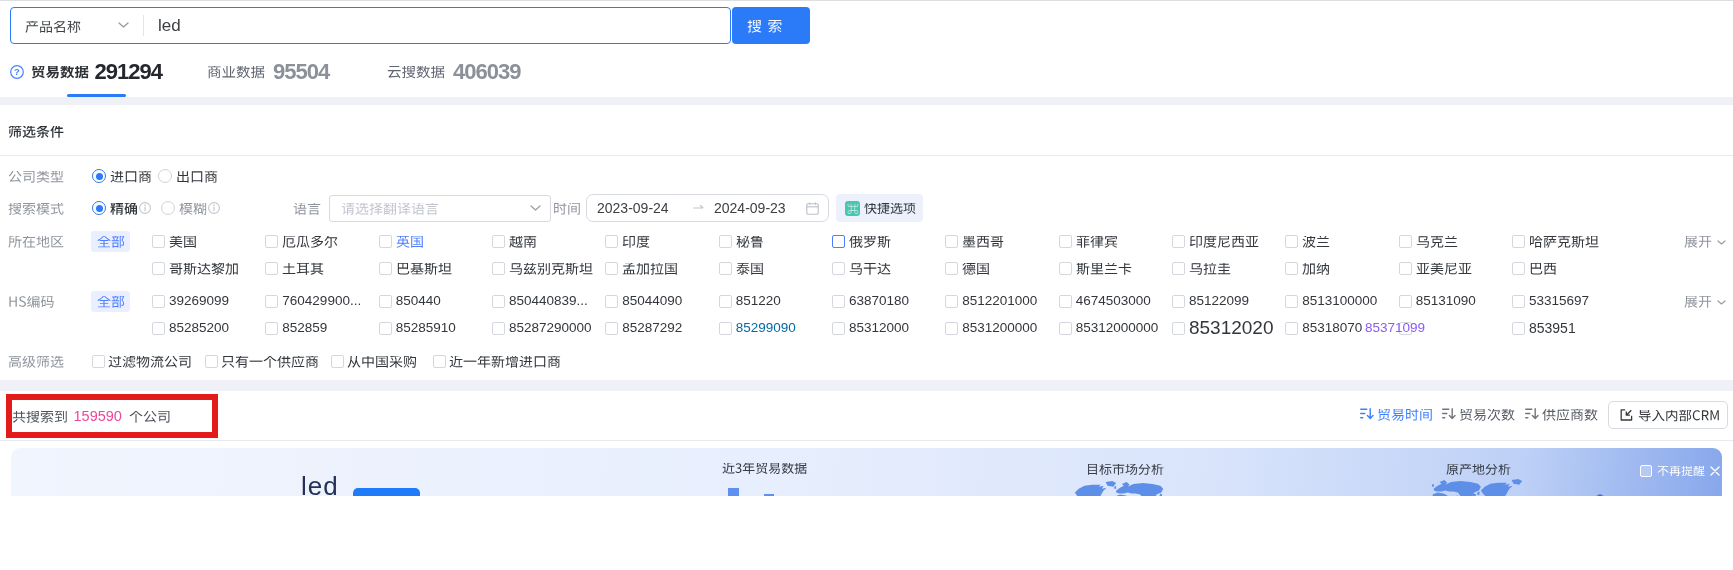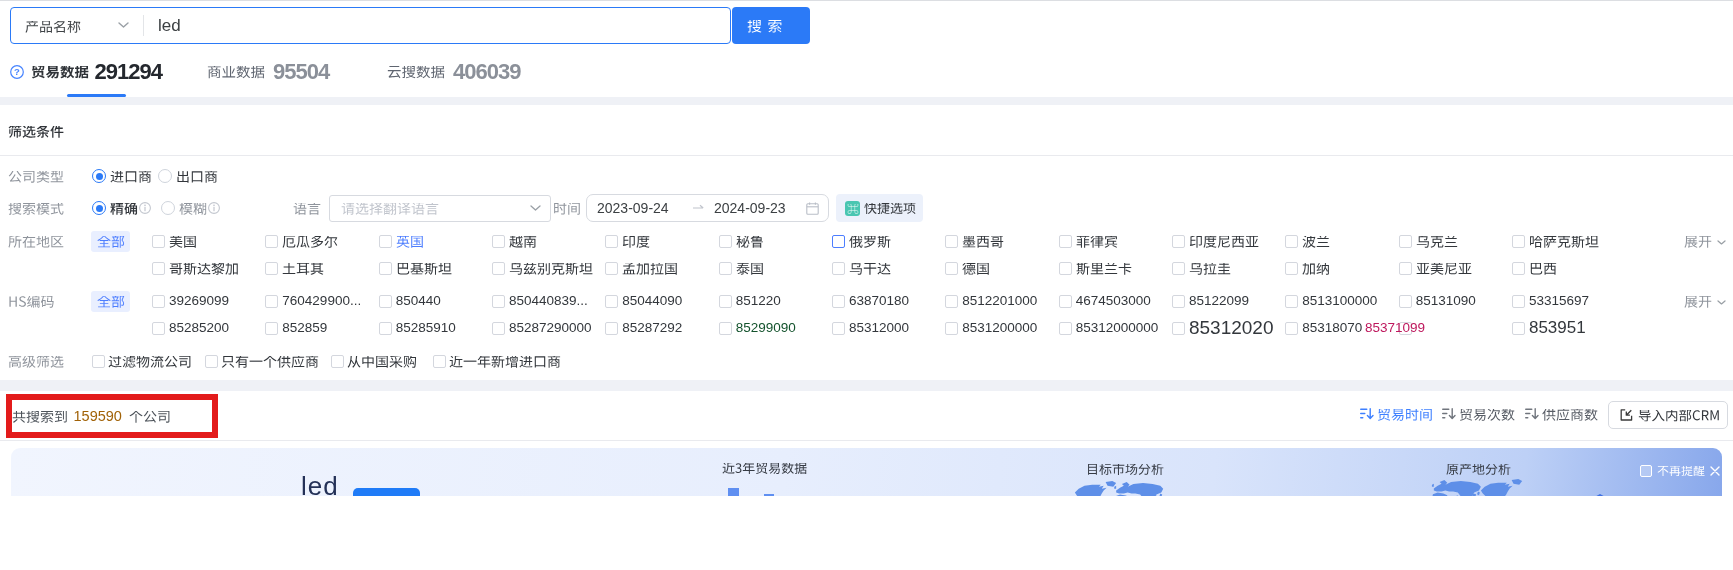--- a/index.html
+++ b/index.html
@@ -864,35 +864,35 @@
 <div style="position:absolute;left:169.0px;top:318.0px;font-family:'Liberation Sans',sans-serif;font-size:13.5px;font-weight:400;color:#33373c;line-height:20px;letter-spacing:normal;text-align:left;white-space:nowrap">85285200</div>
 <div style="position:absolute;left:265.33px;top:321.5px;width:13px;height:13px;border:1px solid #d4d7de;border-radius:2px;background:#fff;box-sizing:border-box"></div>
 <div style="position:absolute;left:282.33px;top:318.0px;font-family:'Liberation Sans',sans-serif;font-size:13.5px;font-weight:400;color:#33373c;line-height:20px;letter-spacing:normal;text-align:left;white-space:nowrap">852859</div>
 <div style="position:absolute;left:378.65999999999997px;top:321.5px;width:13px;height:13px;border:1px solid #d4d7de;border-radius:2px;background:#fff;box-sizing:border-box"></div>
 <div style="position:absolute;left:395.65999999999997px;top:318.0px;font-family:'Liberation Sans',sans-serif;font-size:13.5px;font-weight:400;color:#33373c;line-height:20px;letter-spacing:normal;text-align:left;white-space:nowrap">85285910</div>
 <div style="position:absolute;left:491.99px;top:321.5px;width:13px;height:13px;border:1px solid #d4d7de;border-radius:2px;background:#fff;box-sizing:border-box"></div>
 <div style="position:absolute;left:508.99px;top:318.0px;font-family:'Liberation Sans',sans-serif;font-size:13.5px;font-weight:400;color:#33373c;line-height:20px;letter-spacing:normal;text-align:left;white-space:nowrap">85287290000</div>
 <div style="position:absolute;left:605.3199999999999px;top:321.5px;width:13px;height:13px;border:1px solid #d4d7de;border-radius:2px;background:#fff;box-sizing:border-box"></div>
 <div style="position:absolute;left:622.3199999999999px;top:318.0px;font-family:'Liberation Sans',sans-serif;font-size:13.5px;font-weight:400;color:#33373c;line-height:20px;letter-spacing:normal;text-align:left;white-space:nowrap">85287292</div>
 <div style="position:absolute;left:718.65px;top:321.5px;width:13px;height:13px;border:1px solid #d4d7de;border-radius:2px;background:#fff;box-sizing:border-box"></div>
-<div style="position:absolute;left:735.65px;top:318.0px;font-family:'Liberation Sans',sans-serif;font-size:13.5px;font-weight:400;color:#14532d;line-height:20px;letter-spacing:normal;text-align:left;white-space:nowrap">85299090</div>
+<div style="position:absolute;left:735.65px;top:318.0px;font-family:'Liberation Sans',sans-serif;font-size:13.5px;font-weight:400;color:#0369a1;line-height:20px;letter-spacing:normal;text-align:left;white-space:nowrap">85299090</div>
 <div style="position:absolute;left:831.98px;top:321.5px;width:13px;height:13px;border:1px solid #d4d7de;border-radius:2px;background:#fff;box-sizing:border-box"></div>
 <div style="position:absolute;left:848.98px;top:318.0px;font-family:'Liberation Sans',sans-serif;font-size:13.5px;font-weight:400;color:#33373c;line-height:20px;letter-spacing:normal;text-align:left;white-space:nowrap">85312000</div>
 <div style="position:absolute;left:945.31px;top:321.5px;width:13px;height:13px;border:1px solid #d4d7de;border-radius:2px;background:#fff;box-sizing:border-box"></div>
 <div style="position:absolute;left:962.31px;top:318.0px;font-family:'Liberation Sans',sans-serif;font-size:13.5px;font-weight:400;color:#33373c;line-height:20px;letter-spacing:normal;text-align:left;white-space:nowrap">8531200000</div>
 <div style="position:absolute;left:1058.6399999999999px;top:321.5px;width:13px;height:13px;border:1px solid #d4d7de;border-radius:2px;background:#fff;box-sizing:border-box"></div>
 <div style="position:absolute;left:1075.6399999999999px;top:318.0px;font-family:'Liberation Sans',sans-serif;font-size:13.5px;font-weight:400;color:#33373c;line-height:20px;letter-spacing:normal;text-align:left;white-space:nowrap">85312000000</div>
 <div style="position:absolute;left:1171.97px;top:321.5px;width:13px;height:13px;border:1px solid #d4d7de;border-radius:2px;background:#fff;box-sizing:border-box"></div>
 <div style="position:absolute;left:1188.97px;top:318.0px;font-family:'Liberation Sans',sans-serif;font-size:19px;font-weight:400;color:#33373c;line-height:20px;letter-spacing:normal;text-align:left;white-space:nowrap">85312020</div>
 <div style="position:absolute;left:1285.3px;top:321.5px;width:13px;height:13px;border:1px solid #d4d7de;border-radius:2px;background:#fff;box-sizing:border-box"></div>
 <div style="position:absolute;left:1302.3px;top:318.0px;font-family:'Liberation Sans',sans-serif;font-size:13.5px;font-weight:400;color:#33373c;line-height:20px;letter-spacing:normal;text-align:left;white-space:nowrap">85318070</div>
 <div style="position:absolute;left:1398.6299999999999px;top:321.5px;width:13px;height:13px;border:1px solid #d4d7de;border-radius:2px;background:#fff;box-sizing:border-box"></div>
-<div style="position:absolute;left:1365px;top:318.0px;font-family:'Liberation Sans',sans-serif;font-size:13.5px;font-weight:400;color:#be185d;line-height:20px;letter-spacing:normal;text-align:center;white-space:nowrap">85371099</div>
+<div style="position:absolute;left:1365px;top:318.0px;font-family:'Liberation Sans',sans-serif;font-size:13.5px;font-weight:400;color:#8b5cf6;line-height:20px;letter-spacing:normal;text-align:center;white-space:nowrap">85371099</div>
 <div style="position:absolute;left:1511.96px;top:321.5px;width:13px;height:13px;border:1px solid #d4d7de;border-radius:2px;background:#fff;box-sizing:border-box"></div>
-<div style="position:absolute;left:1528.96px;top:318.0px;font-family:'Liberation Sans',sans-serif;font-size:17px;font-weight:400;color:#33373c;line-height:20px;letter-spacing:normal;text-align:left;white-space:nowrap">853951</div>
+<div style="position:absolute;left:1528.96px;top:318.0px;font-family:'Liberation Sans',sans-serif;font-size:14px;font-weight:400;color:#33373c;line-height:20px;letter-spacing:normal;text-align:left;white-space:nowrap">853951</div>
 <div style="position:absolute;left:1684px;top:296.0px">
       <svg width="28.0" height="15.7" viewBox="0 -10.64 28.0 15.7" style="display:block">
         <g fill="#8f949c">
           <g transform="translate(0.0,0) scale(0.01400)">
             <path d="M313 81V80C332 68 364 60 615 -3C613 -17 615 -46 618 -65L402 -17V-222H540C609 -68 736 35 916 81C925 61 945 34 961 19C874 1 798 -31 737 -76C789 -104 850 -141 897 -177L840 -217C803 -186 742 -145 691 -116C659 -147 632 -182 611 -222H950V-288H741V-393H910V-457H741V-550H670V-457H469V-550H400V-457H249V-393H400V-288H221V-222H331V-60C331 -15 301 8 282 18C293 32 308 63 313 81ZM469 -393H670V-288H469ZM216 -727H815V-625H216ZM141 -792V-498C141 -338 132 -115 31 42C50 50 83 69 98 81C202 -83 216 -328 216 -498V-559H890V-792Z"></path>
           </g>
           <g transform="translate(14.0,0) scale(0.01400)">
             <path d="M649 -703V-418H369V-461V-703ZM52 -418V-346H288C274 -209 223 -75 54 28C74 41 101 66 114 84C299 -33 351 -189 365 -346H649V81H726V-346H949V-418H726V-703H918V-775H89V-703H293V-461L292 -418Z"></path>
           </g>
         </g>
@@ -1037,21 +1037,21 @@
           </g>
           <g transform="translate(28.0,0) scale(0.01400)">
             <path d="M633 -104C718 -58 825 12 877 58L938 14C881 -32 773 -98 690 -141ZM290 -136C233 -82 143 -26 61 11C78 23 106 47 119 61C198 20 294 -46 358 -109ZM194 -319C211 -326 237 -329 421 -341C339 -302 269 -272 237 -260C179 -236 135 -222 102 -219C109 -200 119 -166 122 -153C148 -162 187 -166 479 -185V-10C479 2 475 6 458 6C443 8 389 8 327 6C339 26 351 54 355 75C428 75 479 75 510 63C543 52 552 32 552 -8V-189L797 -204C824 -176 848 -148 864 -126L922 -166C879 -221 789 -304 718 -362L665 -328C691 -306 719 -281 746 -255L309 -232C450 -285 592 -352 727 -434L673 -480C629 -451 581 -424 532 -398L309 -385C378 -419 447 -460 510 -505L480 -528H862V-405H936V-593H539V-686H923V-752H539V-841H461V-752H76V-686H461V-593H66V-405H137V-528H434C363 -473 274 -425 246 -411C218 -396 193 -387 174 -385C181 -367 191 -333 194 -319Z"></path>
           </g>
           <g transform="translate(42.0,0) scale(0.01400)">
             <path d="M641 -754V-148H711V-754ZM839 -824V-37C839 -20 834 -15 817 -15C800 -14 745 -14 686 -16C698 4 710 38 714 59C787 59 840 57 871 44C901 32 912 10 912 -37V-824ZM62 -42 79 30C211 4 401 -32 579 -67L575 -133L365 -94V-251H565V-318H365V-425H294V-318H97V-251H294V-82ZM119 -439C143 -450 180 -454 493 -484C507 -461 519 -440 528 -422L585 -460C556 -517 490 -608 434 -675L379 -643C404 -613 430 -577 454 -543L198 -521C239 -575 280 -642 314 -708H585V-774H71V-708H230C198 -637 157 -573 142 -554C125 -530 110 -513 94 -510C103 -490 114 -455 119 -439Z"></path>
           </g>
         </g>
       </svg>
     </div>
-<div style="position:absolute;left:73.5px;top:404.5px;font-family:'Liberation Sans',sans-serif;font-size:14.5px;font-weight:400;color:#a16207;line-height:22px;letter-spacing:normal;text-align:left;white-space:nowrap">159590</div>
+<div style="position:absolute;left:73.5px;top:404.5px;font-family:'Liberation Sans',sans-serif;font-size:14.5px;font-weight:400;color:#ec4899;line-height:22px;letter-spacing:normal;text-align:left;white-space:nowrap">159590</div>
 <div style="position:absolute;left:129px;top:410.5px">
       <svg width="42.0" height="15.7" viewBox="0 -10.64 42.0 15.7" style="display:block">
         <g fill="#4d535a">
           <g transform="translate(0.0,0) scale(0.01400)">
             <path d="M460 -546V79H538V-546ZM506 -841C406 -674 224 -528 35 -446C56 -428 78 -399 91 -377C245 -452 393 -568 501 -706C634 -550 766 -454 914 -376C926 -400 949 -428 969 -444C815 -519 673 -613 545 -766L573 -810Z"></path>
           </g>
           <g transform="translate(14.0,0) scale(0.01400)">
             <path d="M324 -811C265 -661 164 -517 51 -428C71 -416 105 -389 120 -374C231 -473 337 -625 404 -789ZM665 -819 592 -789C668 -638 796 -470 901 -374C916 -394 944 -423 964 -438C860 -521 732 -681 665 -819ZM161 14C199 0 253 -4 781 -39C808 2 831 41 848 73L922 33C872 -58 769 -199 681 -306L611 -274C651 -224 694 -166 734 -109L266 -82C366 -198 464 -348 547 -500L465 -535C385 -369 263 -194 223 -149C186 -102 159 -72 132 -65C143 -43 157 -3 161 14Z"></path>
           </g>
           <g transform="translate(28.0,0) scale(0.01400)">

